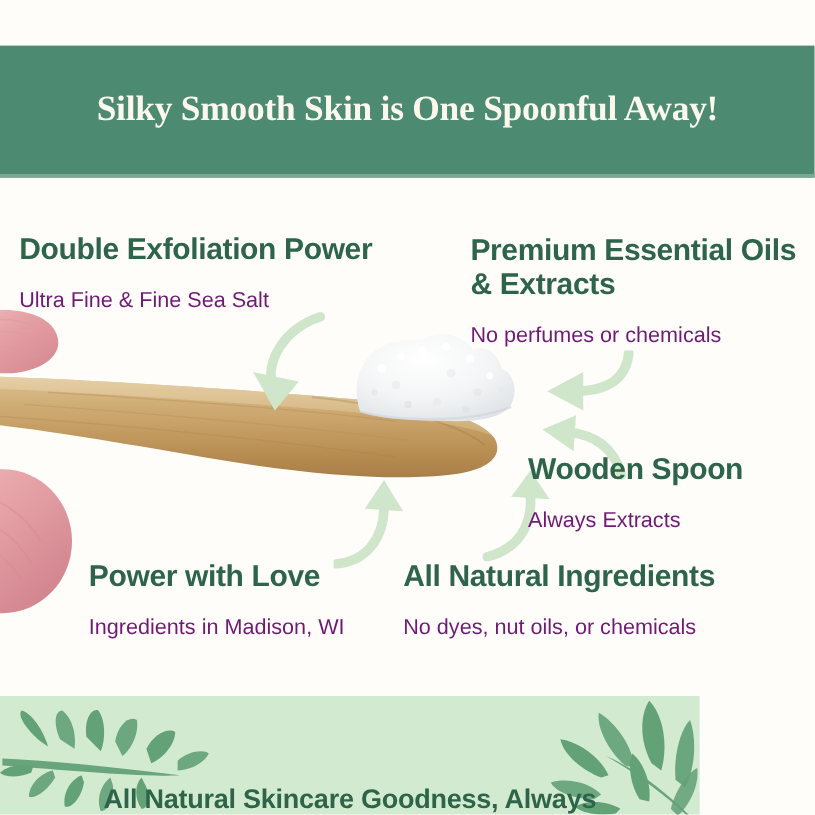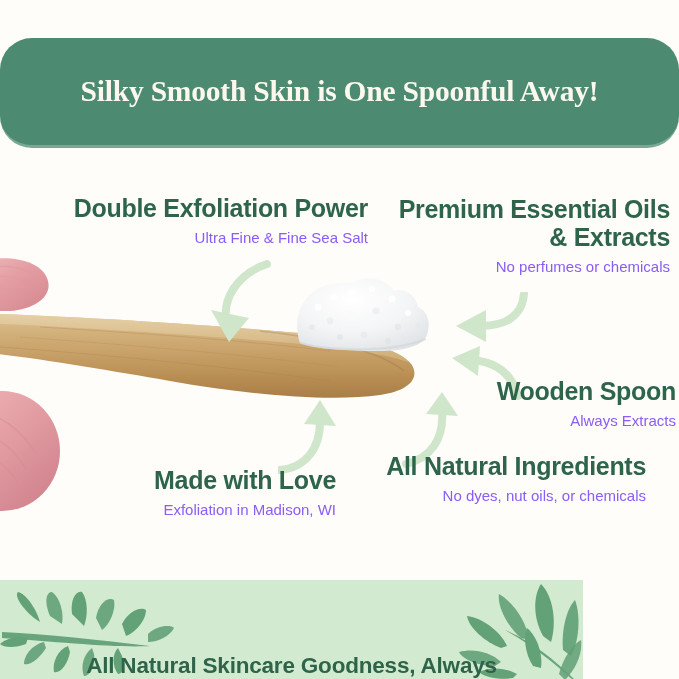--- a/index.html
+++ b/index.html
@@ -29,59 +29,58 @@
     position: absolute;
     left: 0;
     top: 38px;
     width: 679px;
     height: 110px;
     background: #4c8a72;
     border-bottom: 3px solid #7ba895;
     display: flex;
     align-items: center;
     justify-content: center;
-    border-radius: 32px;
   }
   .header-title {
     font-family: "Liberation Serif", serif;
     font-weight: bold;
     font-size: 29.5px;
     color: #fdf8ee;
     letter-spacing: -0.2px;
     white-space: nowrap;
     text-align: center;
   }
 
   
   .feature {
     position: absolute;
-    text-align: right;
+    text-align: left;
   }
   .feature .f-title {
     color: #2e6449;
     font-weight: bold;
     font-size: 25px;
     line-height: 1.12;
     white-space: nowrap;
     letter-spacing: -0.3px;
   }
   .feature .f-title.wrap { white-space: normal; }
   .feature .f-sub {
-    color: #8b5cf6;
-    font-size: 15px;
+    color: #701a75;
+    font-size: 18px;
     line-height: 1.3;
-    margin-top: 6px;
+    margin-top: 17px;
     white-space: nowrap;
   }
 
   #feature-exfoliation { left: 16px;  top: 194px; width: 352px; }
   #feature-oils        { left: 392px; top: 195px; width: 278px; }
   #feature-spoon       { left: 440px; top: 377px; width: 236px; }
   #feature-love        { left: 74px;  top: 466px; width: 262px; }
-  #feature-ingredients { left: 336px; top: 452px; width: 310px; }
+  #feature-ingredients { left: 336px; top: 466px; width: 310px; }
 
   
   .arrow { position: absolute; }
 
   
   .photo { position: absolute; left: 0; top: 255px; width: 520px; height: 275px; }
 
   
   .footer-banner {
     position: absolute;
@@ -250,22 +249,22 @@
     <div class="f-title wrap">Premium Essential Oils &amp; Extracts</div>
     <div class="f-sub">No perfumes or chemicals</div>
   </div>
 
   <div class="feature" id="feature-spoon">
     <div class="f-title">Wooden Spoon</div>
     <div class="f-sub">Always Extracts</div>
   </div>
 
   <div class="feature" id="feature-love">
-    <div class="f-title">Made with Love</div>
-    <div class="f-sub">Exfoliation in Madison, WI</div>
+    <div class="f-title">Power with Love</div>
+    <div class="f-sub">Ingredients in Madison, WI</div>
   </div>
 
   <div class="feature" id="feature-ingredients">
     <div class="f-title">All Natural Ingredients</div>
     <div class="f-sub">No dyes, nut oils, or chemicals</div>
   </div>
 
   <div class="footer-banner">
 
     <div class="leaf-left">

